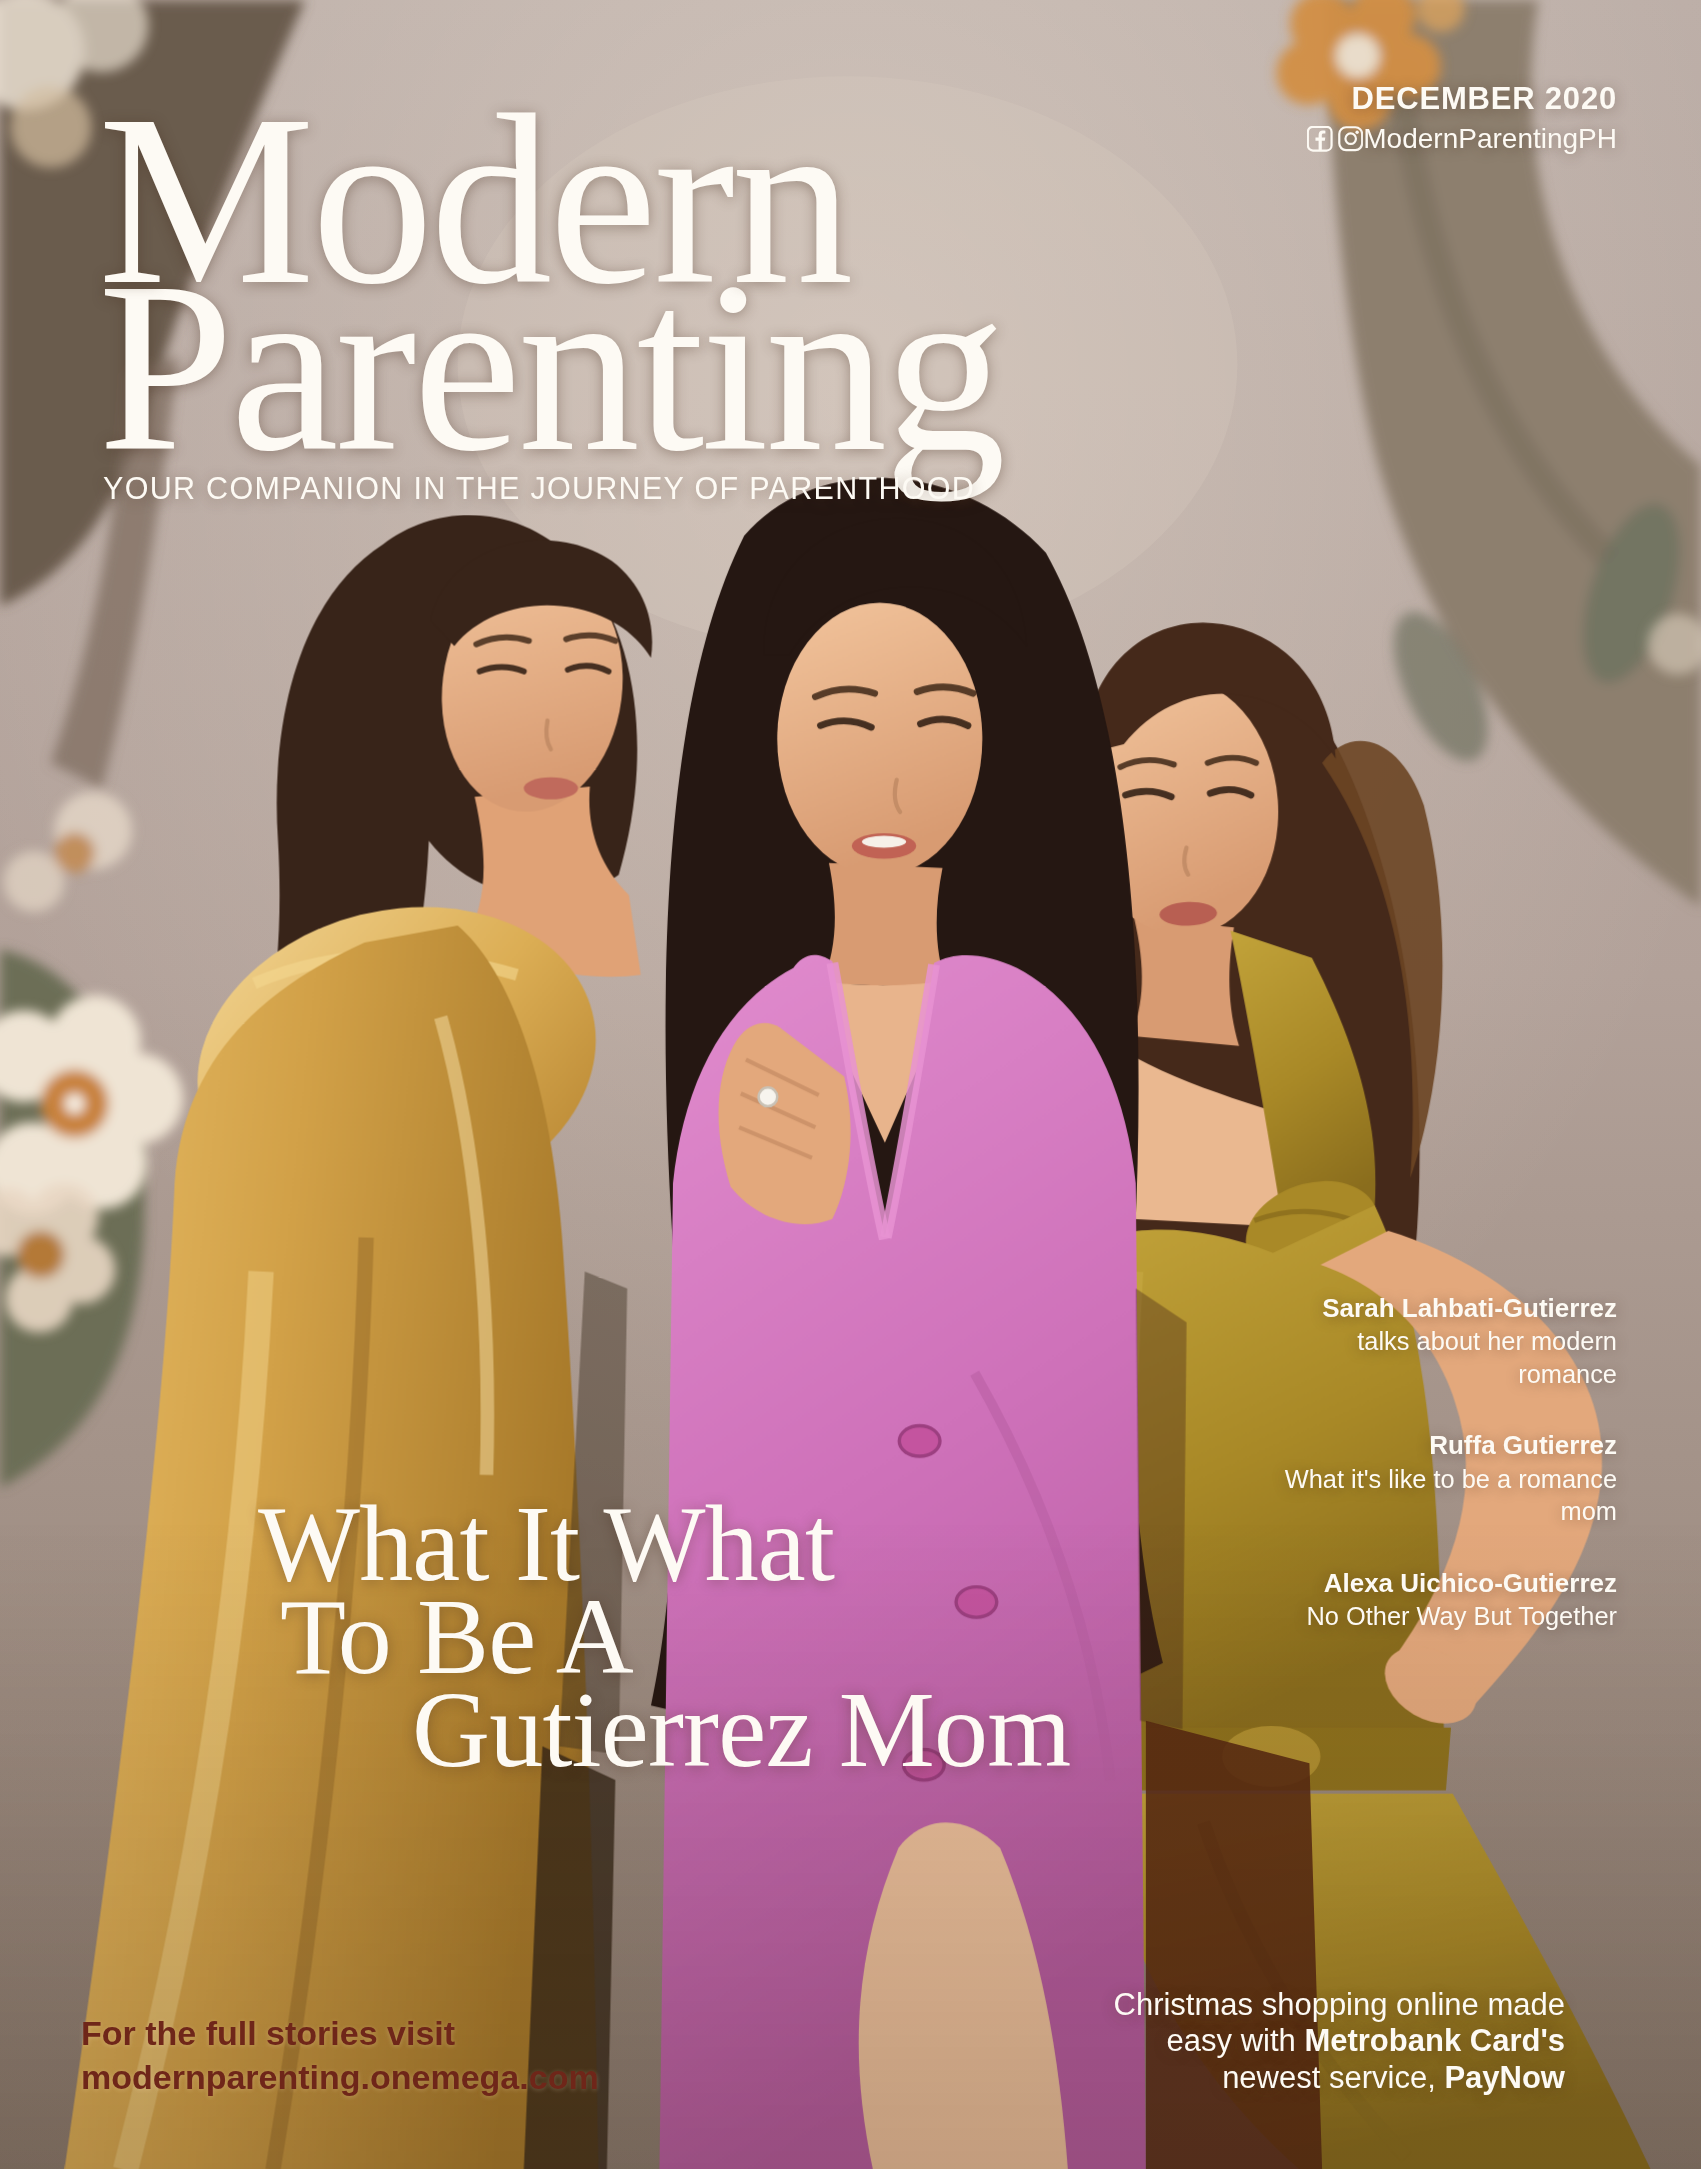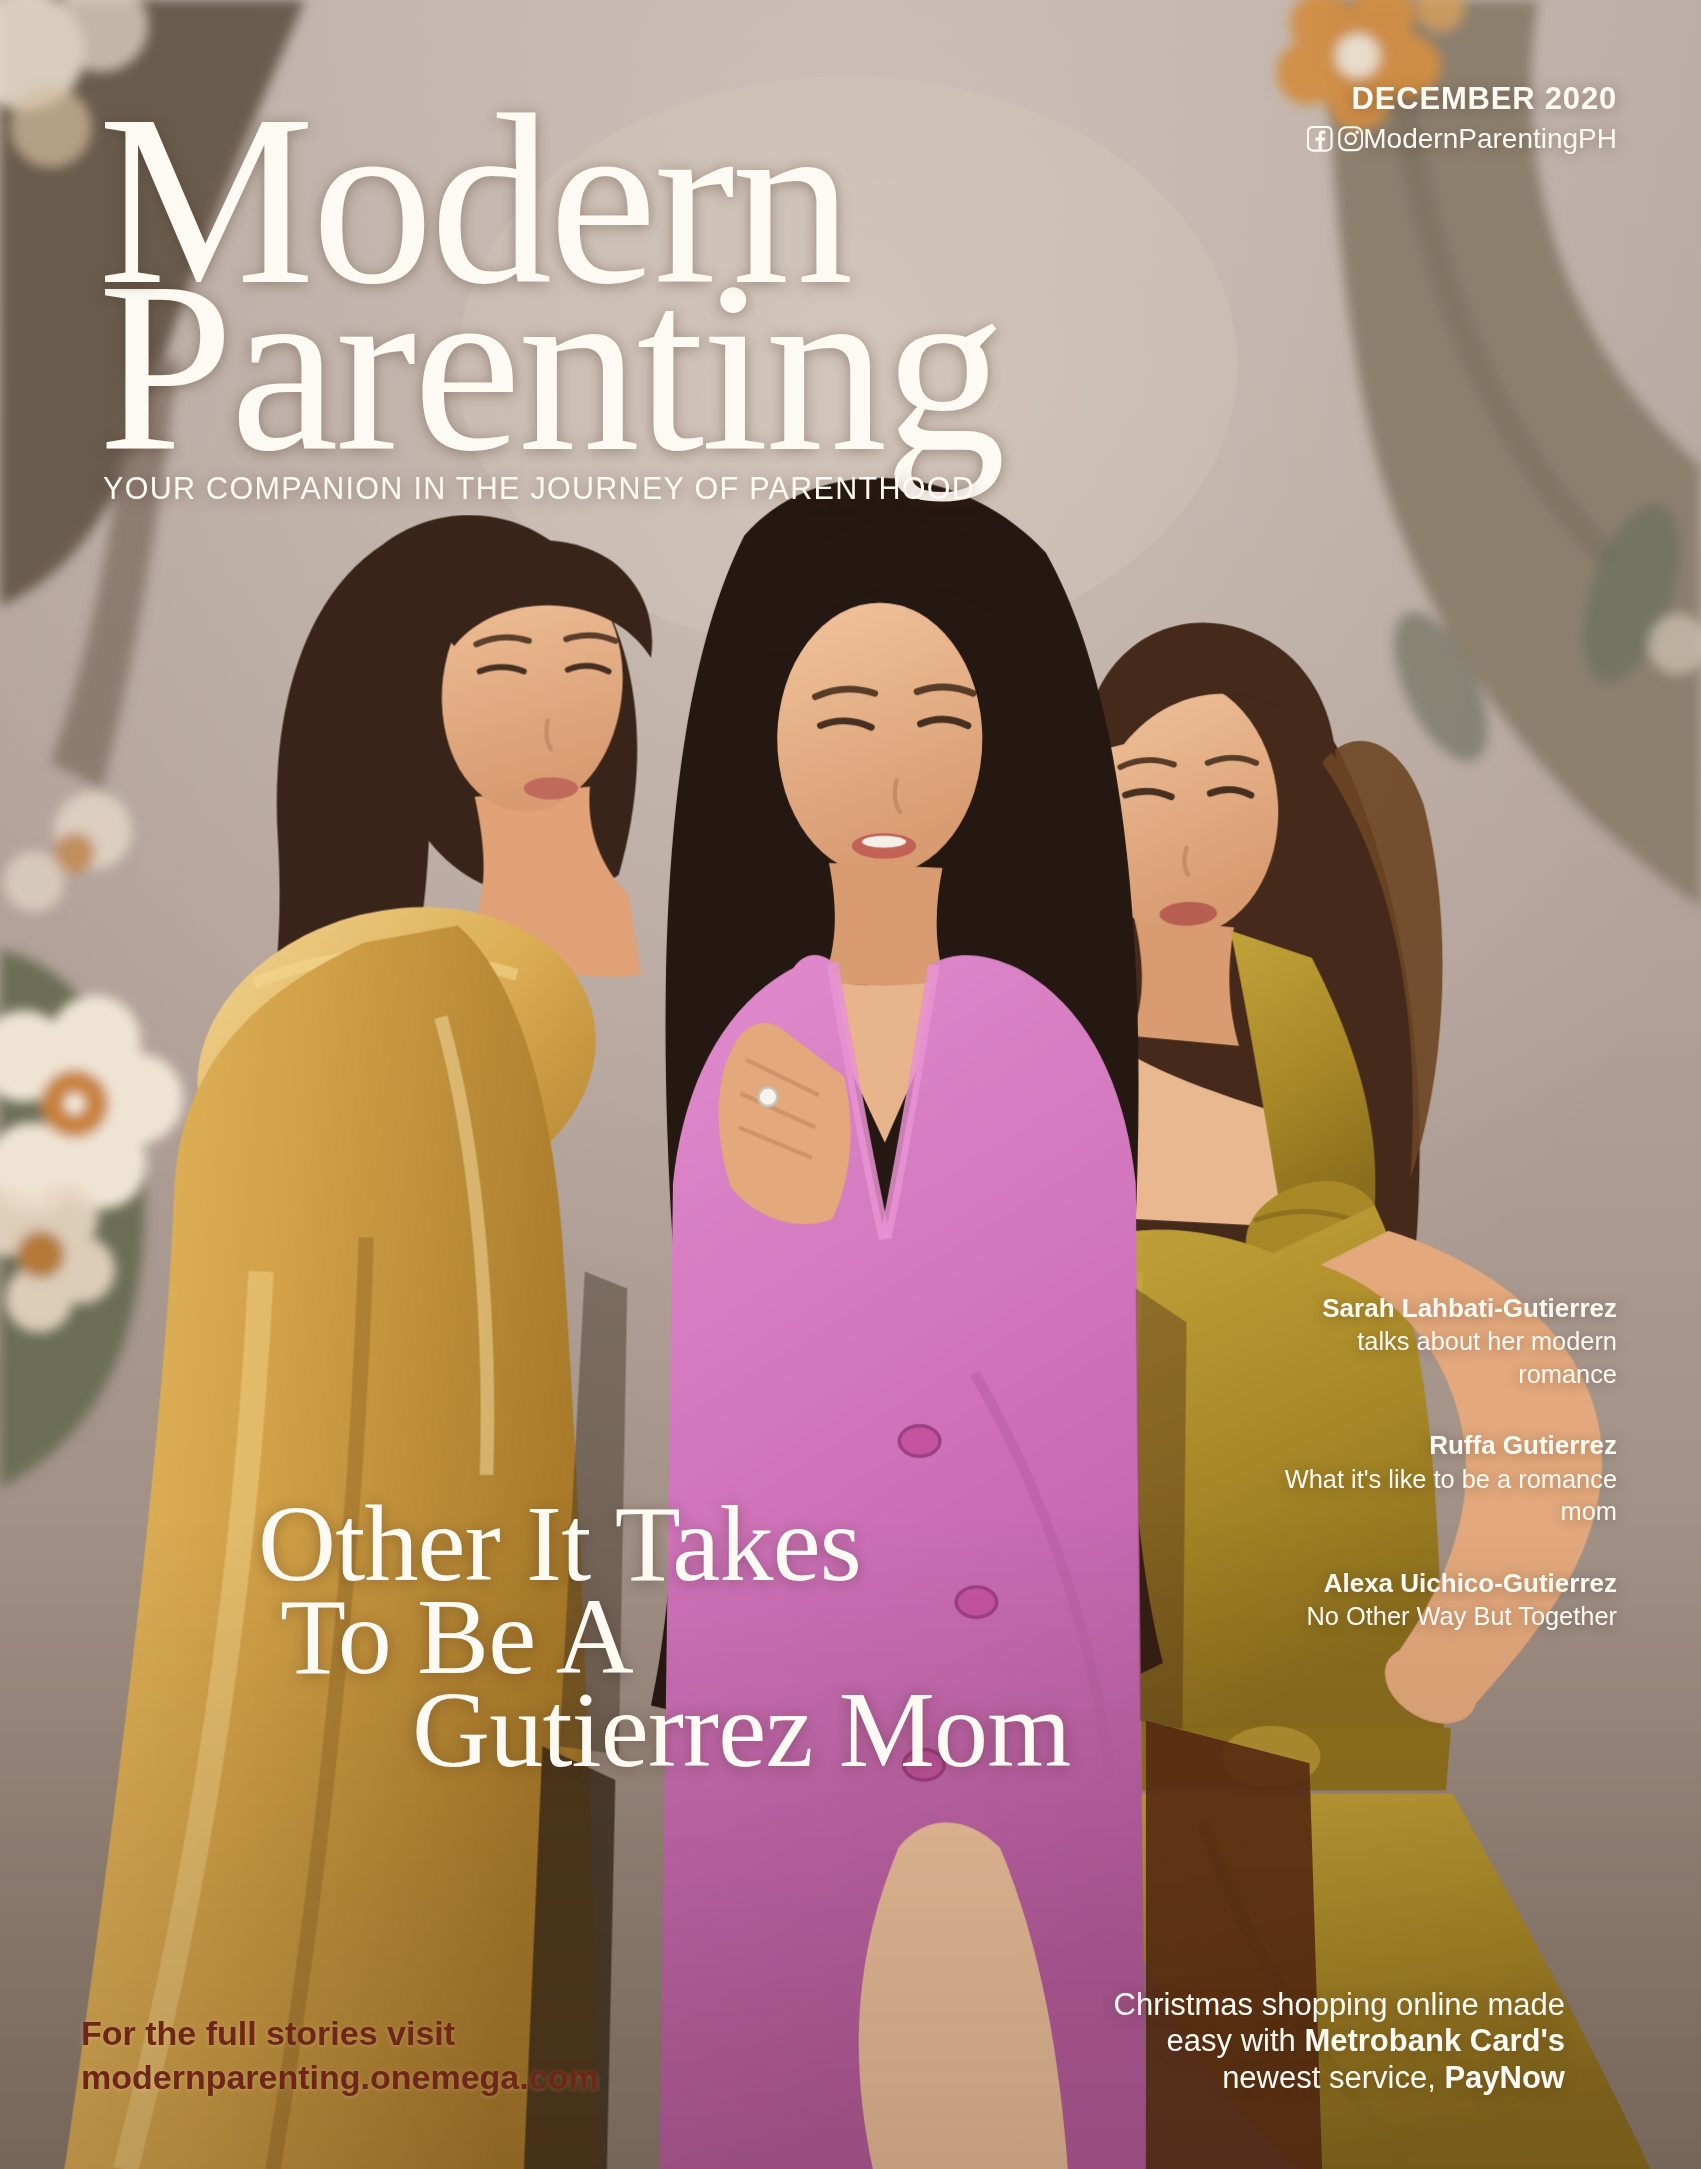--- a/index.html
+++ b/index.html
@@ -277,21 +277,21 @@
       <div class="teaser-name">Ruffa Gutierrez</div>
       <div>What it's like to be a romance</div>
       <div>mom</div>
     </div>
     <div class="teaser-block">
       <div class="teaser-name">Alexa Uichico-Gutierrez</div>
       <div>No Other Way But Together</div>
     </div>
   </div>
 
-  <div class="txt headline-line h1 white">Other It Takes</div>
+  <div class="txt headline-line h1 white">What It What</div>
   <div class="txt headline-line h2 white">To Be A</div>
   <div class="txt headline-line h3 white">Gutierrez Mom</div>
 
 
   <div class="txt footer-left">
     <div>For the full stories visit</div>
     <div>modernparenting.onemega.com</div>
   </div>
 
   <div class="txt footer-right white">

